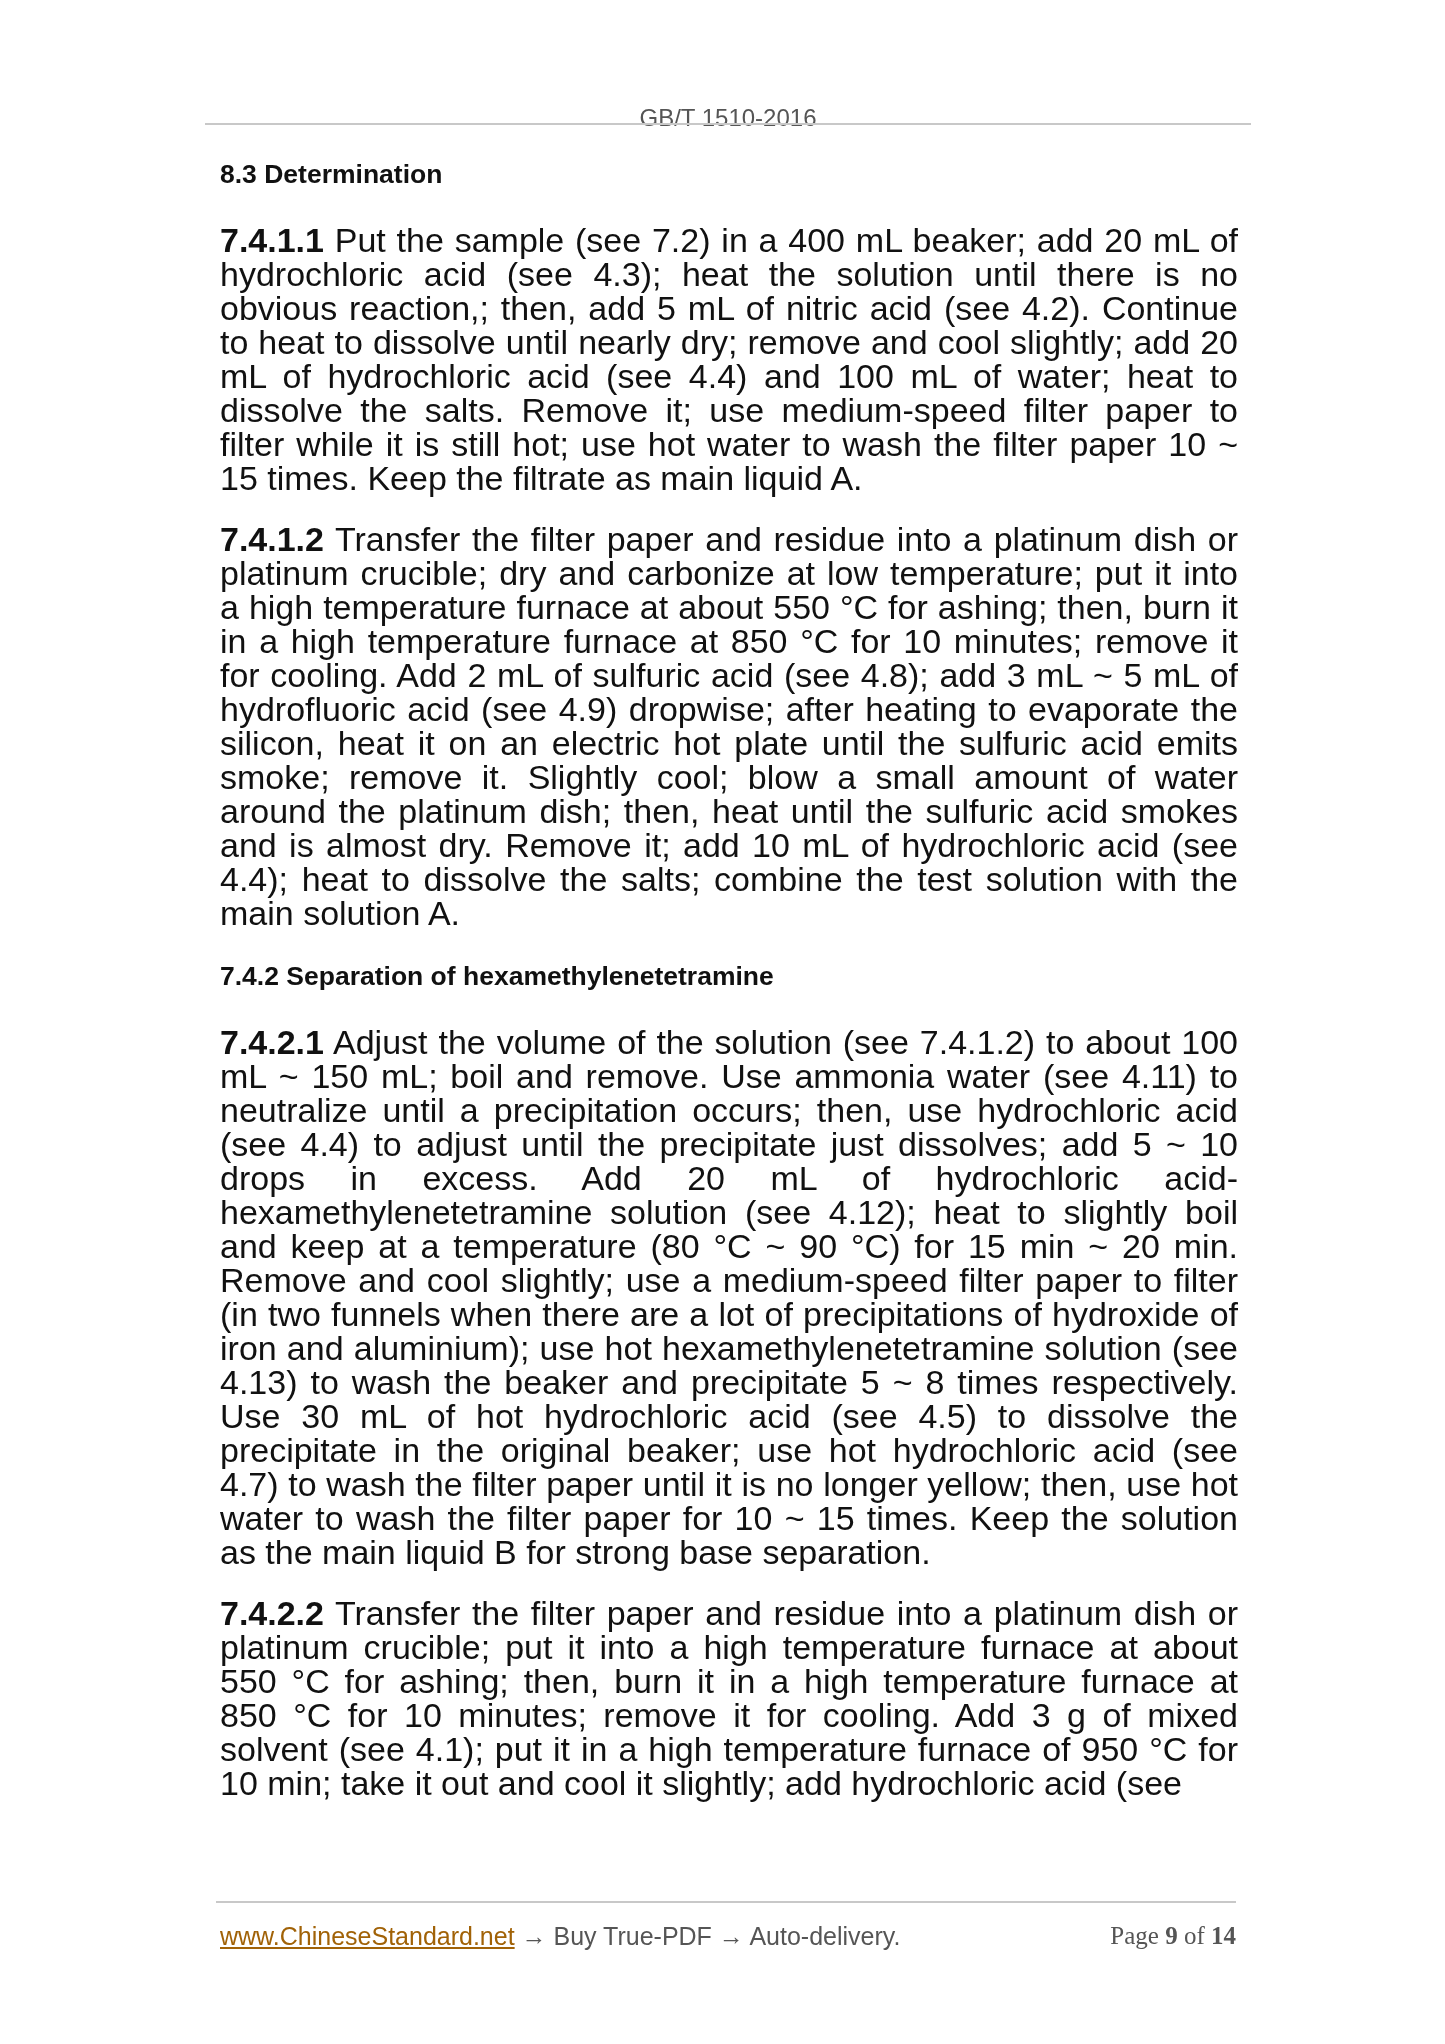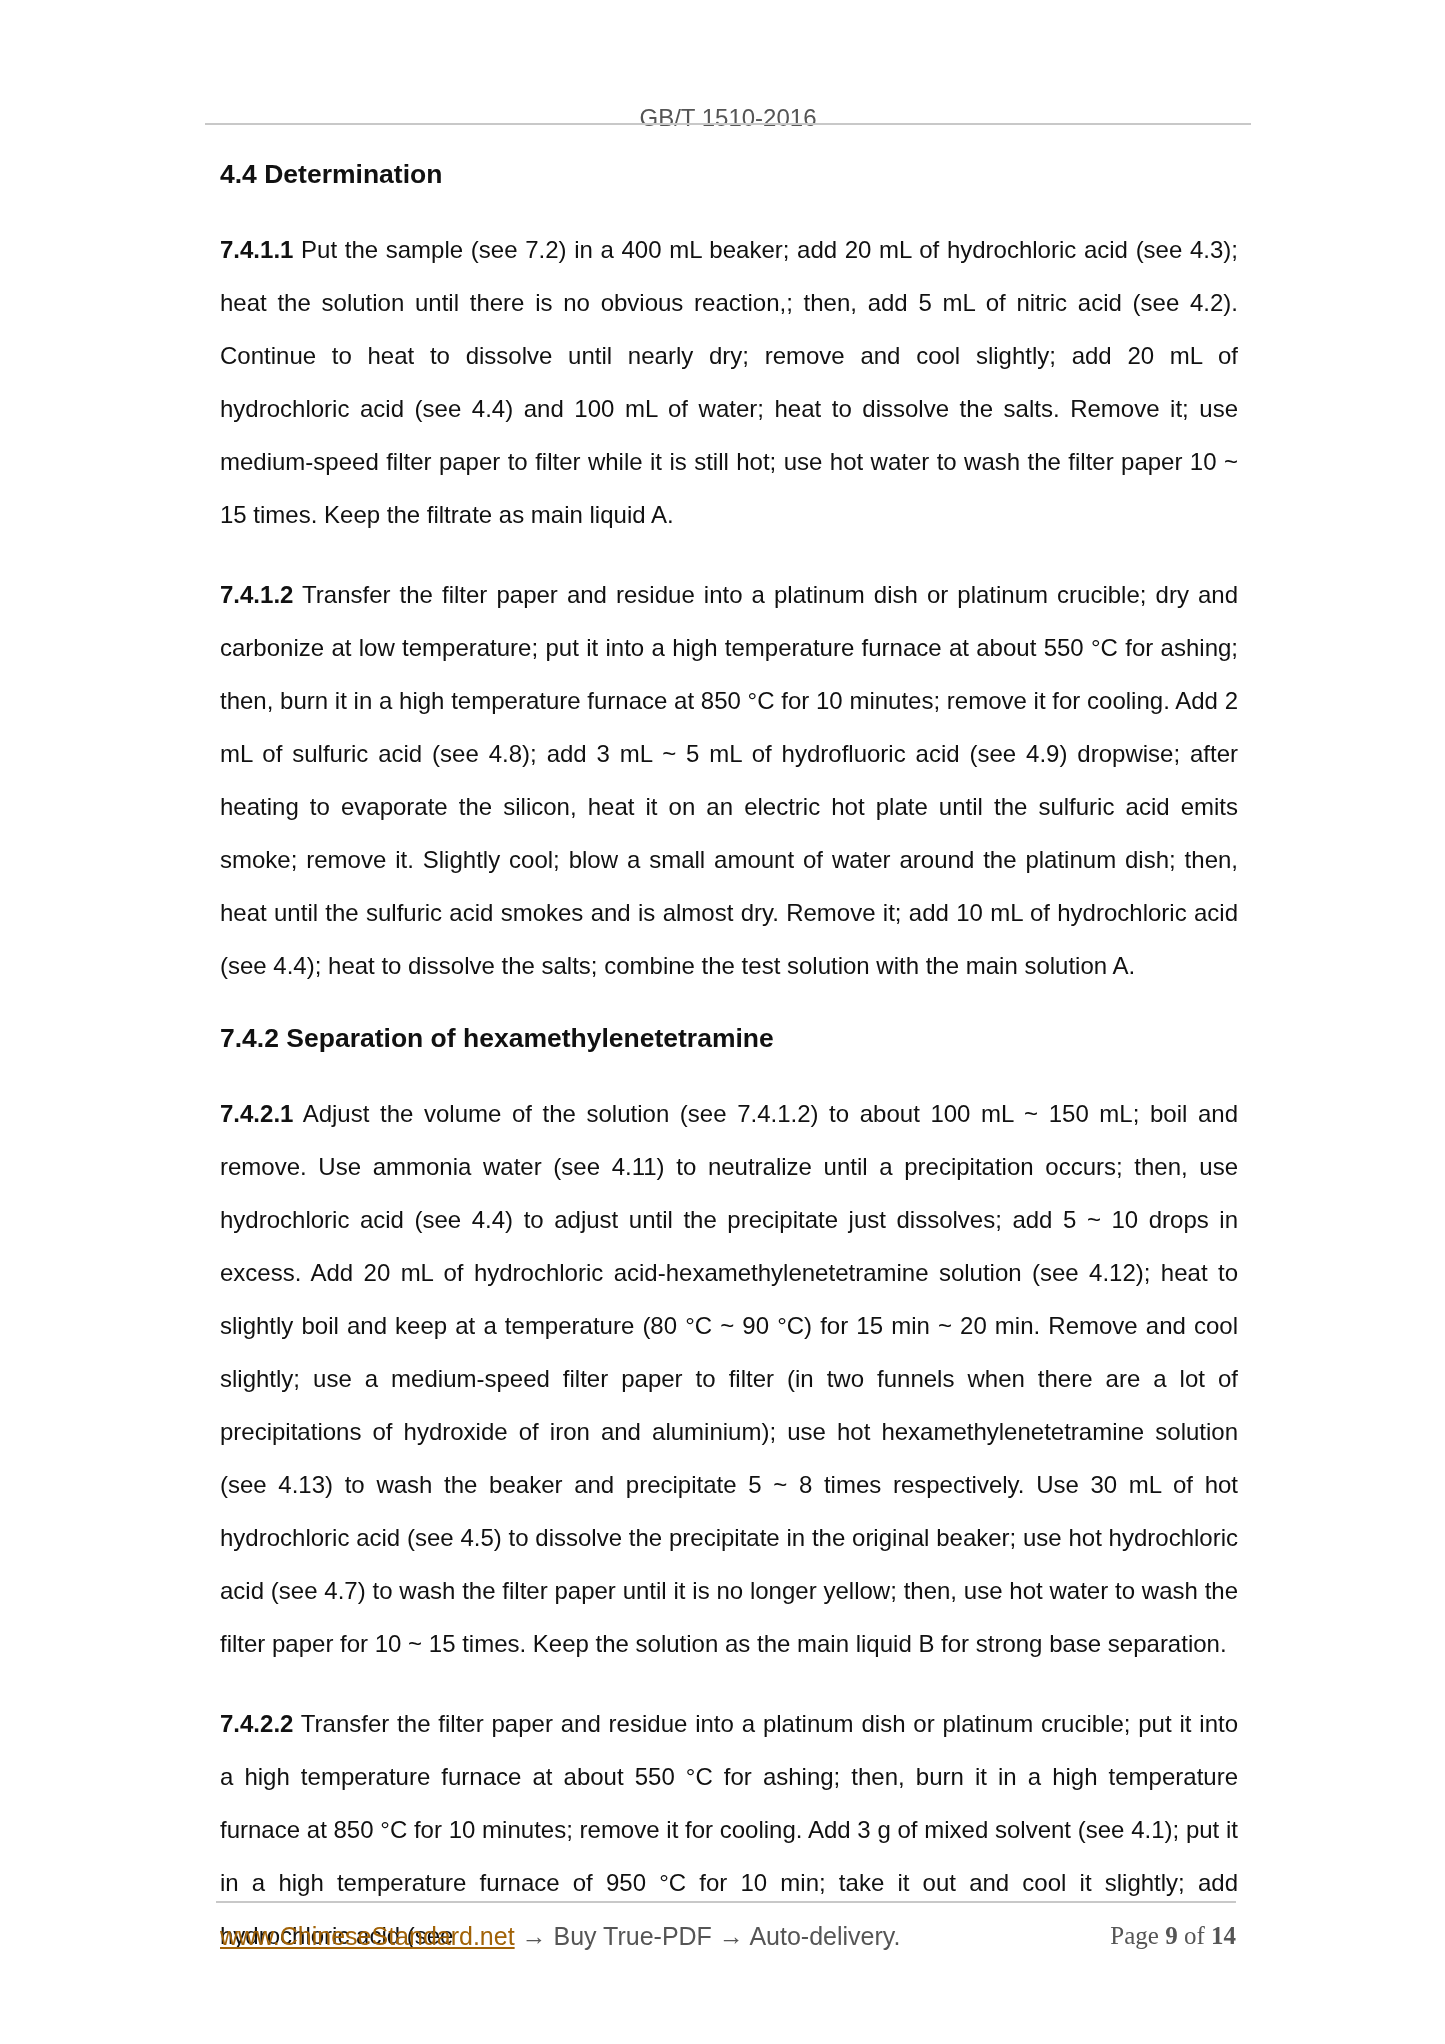--- a/index.html
+++ b/index.html
@@ -4,38 +4,38 @@
 <style>
   html, body { margin: 0; padding: 0; background: #ffffff; }
   body { width: 1445px; height: 2044px; position: relative; overflow: hidden;
          font-family: "Liberation Sans", sans-serif; color: #111; }
   .header { position: absolute; top: 68px; left: 205px; width: 1046px; text-align: center;
             font-size: 24px; color: #555; margin-top: 36px; }
   .header-rule { position: absolute; top: 123px; left: 205px; width: 1046px; height: 0;
                  border-top: 2px solid #c8c8c8; }
   .content { position: absolute; top: 155px; left: 220px; width: 1018px; }
   .h { font-weight: bold; font-size: 26.5px; margin: 0 0 30px 0; line-height: 38px; }
-  .p { font-size: 24px; line-height: 53px; text-align: justify; margin: 0 0 27px 0; }
+  .p { font-size: 34px; line-height: 34px; text-align: justify; margin: 0 0 27px 0; }
   .p b { font-weight: bold; }
   .footer-rule { position: absolute; top: 1901px; left: 216px; width: 1020px; height: 0;
                  border-top: 2px solid #c8c8c8; }
   .footer { position: absolute; top: 1922px; left: 220px; width: 1016px; font-size: 25px; color: #555; }
   .footer .left { position: absolute; left: 0; top: 0; white-space: nowrap; }
   .footer .right { position: absolute; right: 0; top: 0; white-space: nowrap; font-family: Liberation Serif, serif; }
   .footer a { color: #a16207; text-decoration: underline; }
   .footer .num { font-weight: bold; }
 </style>
 </head>
 <body>
 
 <div class="header">GB/T 1510-2016</div>
 <div class="header-rule"></div>
 
 <div class="content">
-  <div class="h">4.4 Determination</div>
+  <div class="h">8.3 Determination</div>
 
   <p class="p"><b>7.4.1.1</b><span> Put the sample (see 7.2) in a 400 mL beaker; add 20 mL of hydrochloric acid (see 4.3); heat the solution until there is no obvious reaction,; then, add 5 mL of nitric acid (see 4.2). Continue to heat to dissolve until nearly dry; remove and cool slightly; add 20 mL of hydrochloric acid (see 4.4) and 100 mL of water; heat to dissolve the salts. Remove it; use medium-speed filter paper to filter while it is still hot; use hot water to wash the filter paper 10 ~ 15 times. Keep the filtrate as main liquid A.</span></p>
 
   <p class="p"><b>7.4.1.2</b><span> Transfer the filter paper and residue into a platinum dish or platinum crucible; dry and carbonize at low temperature; put it into a high temperature furnace at about 550 °C for ashing; then, burn it in a high temperature furnace at 850 °C for 10 minutes; remove it for cooling. Add 2 mL of sulfuric acid (see 4.8); add 3 mL ~ 5 mL of hydrofluoric acid (see 4.9) dropwise; after heating to evaporate the silicon, heat it on an electric hot plate until the sulfuric acid emits smoke; remove it. Slightly cool; blow a small amount of water around the platinum dish; then, heat until the sulfuric acid smokes and is almost dry. Remove it; add 10 mL of hydrochloric acid (see 4.4); heat to dissolve the salts; combine the test solution with the main solution A.</span></p>
 
   <div class="h">7.4.2 Separation of hexamethylenetetramine</div>
 
   <p class="p"><b>7.4.2.1</b><span> Adjust the volume of the solution (see 7.4.1.2) to about 100 mL ~ 150 mL; boil and remove. Use ammonia water (see 4.11) to neutralize until a precipitation occurs; then, use hydrochloric acid (see 4.4) to adjust until the precipitate just dissolves; add 5 ~ 10 drops in excess. Add 20 mL of hydrochloric acid-hexamethylenetetramine solution (see 4.12); heat to slightly boil and keep at a temperature (80 °C ~ 90 °C) for 15 min ~ 20 min. Remove and cool slightly; use a medium-speed filter paper to filter (in two funnels when there are a lot of precipitations of hydroxide of iron and aluminium); use hot hexamethylenetetramine solution (see 4.13) to wash the beaker and precipitate 5 ~ 8 times respectively. Use 30 mL of hot hydrochloric acid (see 4.5) to dissolve the precipitate in the original beaker; use hot hydrochloric acid (see 4.7) to wash the filter paper until it is no longer yellow; then, use hot water to wash the filter paper for 10 ~ 15 times. Keep the solution as the main liquid B for strong base separation.</span></p>
 
   <p class="p"><b>7.4.2.2</b><span> Transfer the filter paper and residue into a platinum dish or platinum crucible; put it into a high temperature furnace at about 550 °C for ashing; then, burn it in a high temperature furnace at 850 °C for 10 minutes; remove it for cooling. Add 3 g of mixed solvent (see 4.1); put it in a high temperature furnace of 950 °C for 10 min; take it out and cool it slightly; add hydrochloric acid (see</span></p>

